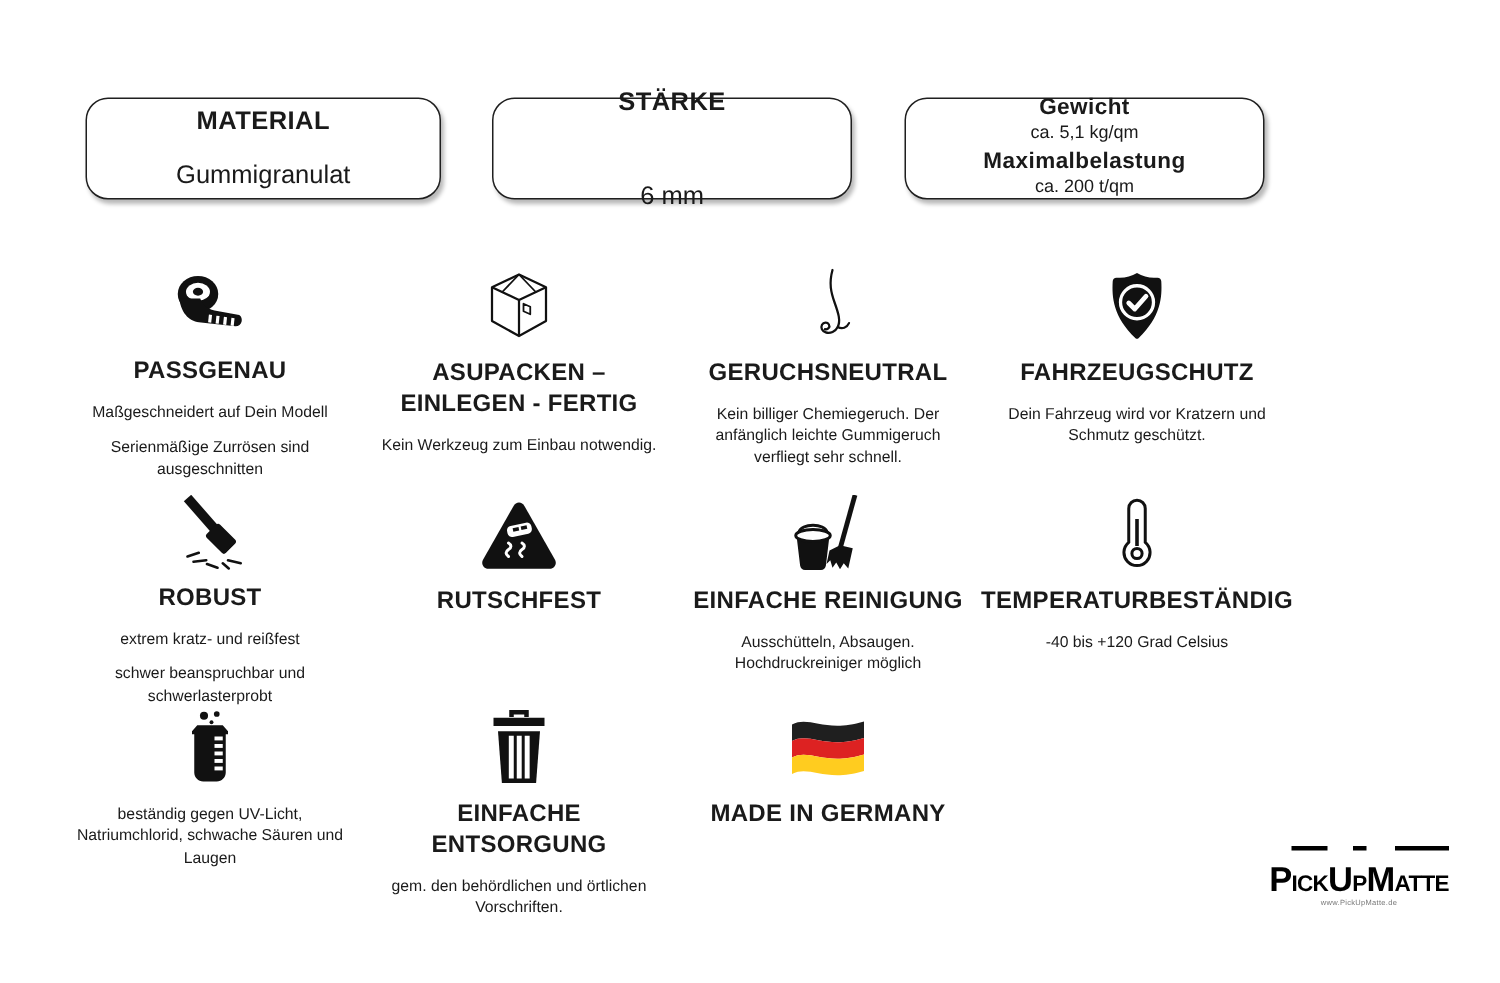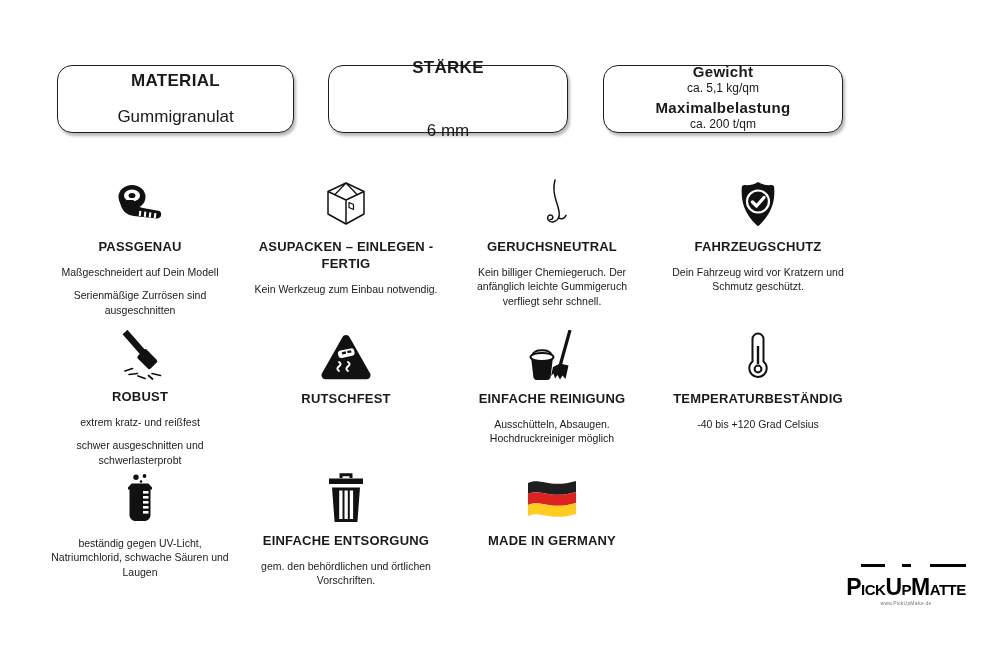--- a/index.html
+++ b/index.html
@@ -27,21 +27,21 @@
   .features{
     position:absolute;left:37px;top:168px;
     display:grid;grid-template-columns:repeat(4,206px);
     grid-template-rows:152px 142px 170px;
   }
   .feat{
     display:flex;flex-direction:column;align-items:center;
     text-align:center;padding:10px 10px 0;box-sizing:border-box;
   }
   .f-icon{height:52px;display:flex;align-items:center;justify-content:center;margin-bottom:3px;}
-  .f-title{font-size:13px;font-weight:bold;letter-spacing:.2px;margin-top:6px;line-height:1.3;}
+  .f-title{font-size:16px;font-weight:bold;letter-spacing:.2px;margin-top:6px;line-height:1.3;}
   .f-sub{margin-top:1px;}
   .f-line{font-size:10.5px;line-height:1.38;margin:9px 0 0;}
   .f-line.strong{font-weight:bold;}
   
   .logo{position:absolute;left:846px;top:564px;width:120px;text-align:center;}
   .logo-text{display:flex;align-items:baseline;justify-content:center;color:#000;font-weight:bold;letter-spacing:-.5px;}
   .logo-text .lg{font-size:23px;line-height:.9;}
   .logo-text .sm{display:inline-block;font-size:15px;line-height:.95;border-top:3.5px solid #000;padding-top:16px;}
   .logo-url{font-size:5px;color:#777;margin-top:2px;letter-spacing:.2px;}
   svg{display:block;}
@@ -125,21 +125,21 @@
   <div class="feat">
     <div class="f-icon">
       <svg width="54" height="50" viewBox="0 0 54 50">
         <line x1="12" y1="2" x2="33" y2="26" stroke="#111" stroke-width="6.5"></line>
         <rect x="25.5" y="23" width="18" height="12.5" rx="2" fill="#111" transform="rotate(45 34.5 29)"></rect>
         <path d="M12 41 l7.5 -2.5 M16 44.5 l8.5 -1 M25 46 l7 2.5 M39 43.5 l8.5 2 M35.5 45.5 l4 3.5" stroke="#111" stroke-width="1.7" stroke-linecap="round" fill="none"></path>
       </svg>
     </div>
     <div class="f-title">ROBUST</div>
     <p class="f-line">extrem kratz- und reißfest</p>
-    <p class="f-line">schwer ausgeschnitten und schwerlasterprobt</p>
+    <p class="f-line">schwer beanspruchbar und schwerlasterprobt</p>
   </div>
 
 
   <div class="feat">
     <div class="f-icon">
       <svg width="52" height="47" viewBox="0 0 52 47">
         <path d="M26 2 C27.5 2 28.8 2.9 29.6 4.3 L50 40.2 C51.5 42.9 49.6 46.2 46.5 46.2 L5.5 46.2 C2.4 46.2 .5 42.9 2 40.2 L22.4 4.3 C23.2 2.9 24.5 2 26 2 Z" fill="#111"></path>
         <g transform="rotate(-12 26 20)">
           <rect x="18" y="16.5" width="16.5" height="7.5" rx="3" fill="#fff"></rect>
           <rect x="22" y="18.3" width="4" height="2.4" fill="#111"></rect>

